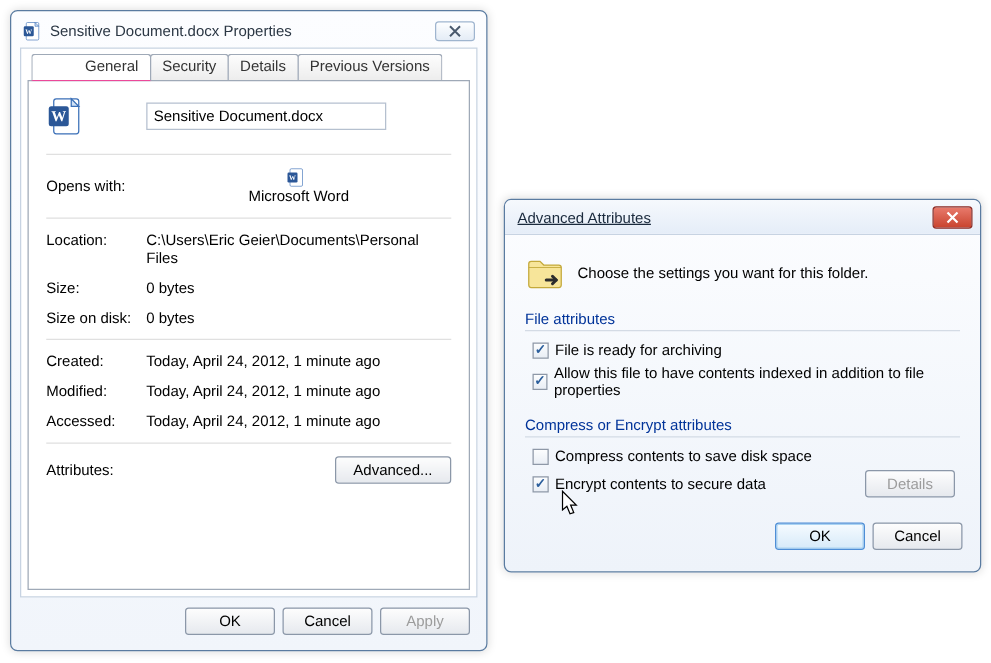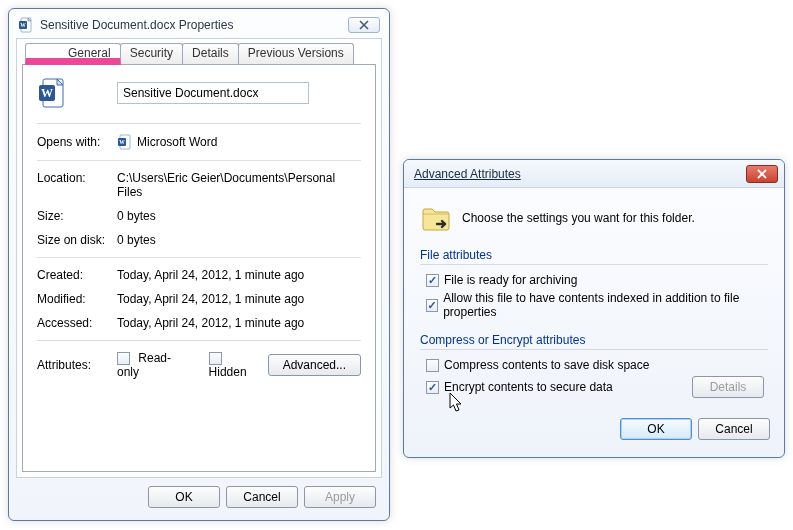--- a/index.html
+++ b/index.html
@@ -84,21 +84,21 @@
     background: linear-gradient(180deg,#fdfdfd,#ececec);
     padding: 2px 9px;
     font-size:12px;
     border-radius:3px 3px 0 0;
     margin-right:-1px;
     cursor:pointer;
     color:#333;
   }
   .tab.active {
     background:#fff;
-    border-bottom:7px solid #ec4899;
+    border-bottom:1px solid #ec4899;
     position:relative;
     z-index:2;
     padding-left:42px;
   }
   .tabbody {
     position:absolute;
     top:25px; left:5px; right:5px; bottom:5px;
     border:1px solid #9fa9b7;
     background:#fff;
     padding: 12px 14px 10px 14px;
@@ -157,21 +157,21 @@
     cursor:pointer;
   }
   .checkbox.checked::after {
     content:"✓";
     color:#2b5e9c;
     font-size:11px;
     line-height:1;
     font-weight:bold;
   }
   .opens-row { display:flex;align-items:center; }
-  .opens-row .value { display:flex;align-items:center; }
+  .opens-row .value { display:flex;align-items:center;flex-direction:column; }
   .change-btn-wrap { margin-left:auto; }
   .bottom-buttons {
     display:flex;
     justify-content:flex-end;
     gap:6px;
     padding: 2px 8px 0 0;
   }
   
   .win-advanced {
     left: 403px;
@@ -303,30 +303,20 @@
         <span class="value">Today, April 24, 2012, 1 minute ago</span>
       </div>
       <div class="row">
         <span class="label">Accessed:</span>
         <span class="value">Today, April 24, 2012, 1 minute ago</span>
       </div>
       <hr class="sep">
 
       <div class="row" style="align-items:center;">
         <span class="label">Attributes:</span>
-        <span class="value" style="display:flex;align-items:center;gap:16px;">
-          <span>
-            <span class="checkbox"></span>
-            <span>Read-only</span>
-          </span>
-          <span>
-            <span class="checkbox"></span>
-            <span>Hidden</span>
-          </span>
-        </span>
         <span style="margin-left:auto;">
           <button class="btn">Advanced...</button>
         </span>
       </div>
     </div>
   </div>
 
   <div class="bottom-buttons">
     <button class="btn">OK</button>
     <button class="btn">Cancel</button>

